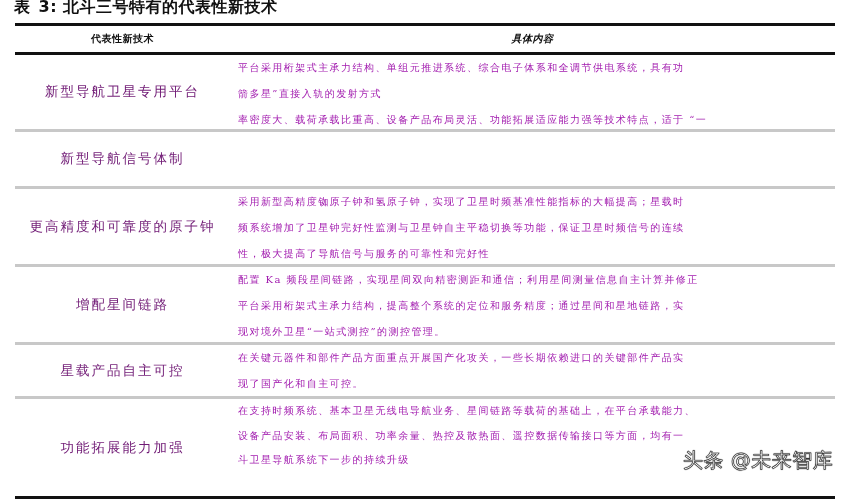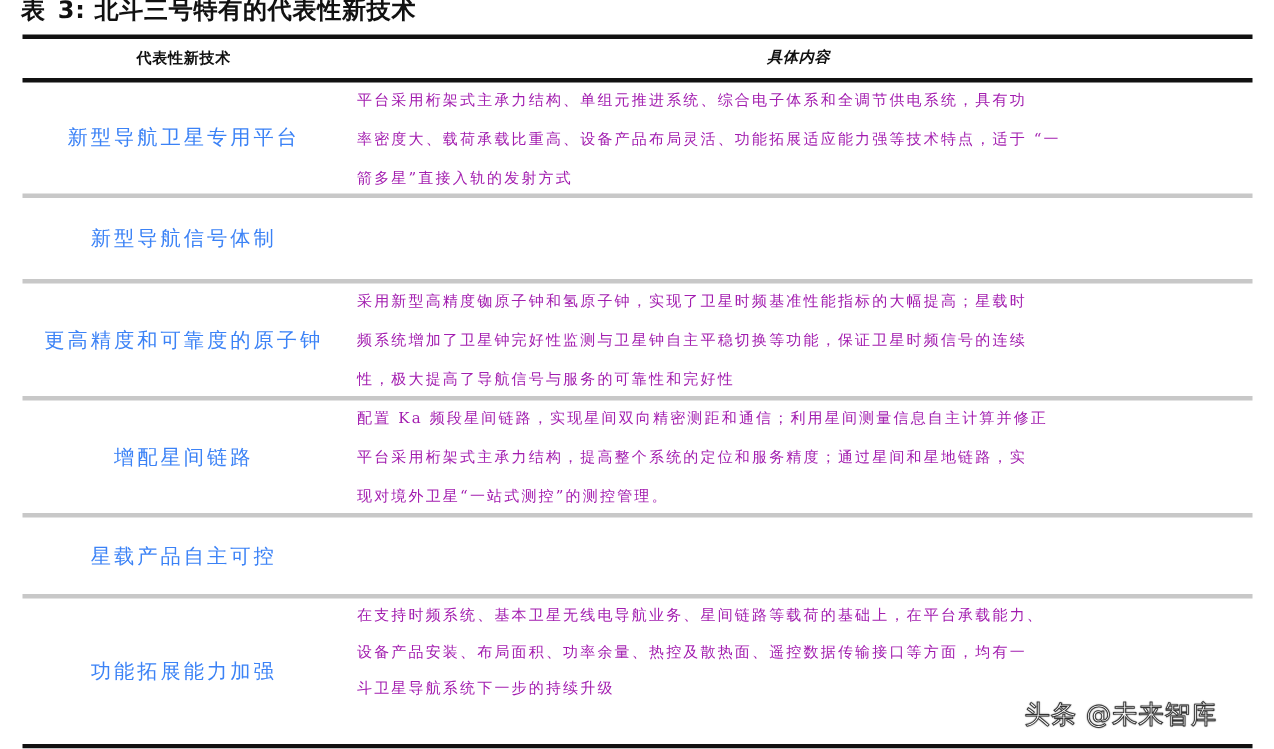--- a/index.html
+++ b/index.html
@@ -18,36 +18,36 @@
     .table {
       position: absolute; left: 15px; top: 23px; width: 820px;
       border-top: 3px solid #111;
       border-bottom: 3px solid #111;
     }
     .row { display: flex; border-top: 3px solid #c8c8c8; }
     .row.header { border-top: none; height: 26px; align-items: center; border-bottom: 3px solid #111; }
     .row.header + .row { border-top: none; }
     .cell-left {
       width: 215px; display: flex; align-items: center; justify-content: center;
-      font-size: 13.5px; letter-spacing: 2px; color: #3b82f6;
+      font-size: 13.5px; letter-spacing: 2px; color: #701a75;
     }
     .cell-right {
       flex: 1; padding: 0 0 0 8px; font-size: 10px; line-height: 26px;
       letter-spacing: 1.45px; color: #a21caf;
     }
     .row.header .cell-left, .row.header .cell-right {
       font-family: "DejaVu Sans", "Liberation Sans", sans-serif;
       font-weight: bold; font-size: 10px; letter-spacing: 0.5px; color: #111;
     }
     .row.header .cell-right { text-align: center; padding: 0; font-style: italic; }
     .line { display: block; white-space: nowrap; }
     .watermark {
-      position: absolute; left: 683px; top: 465px;
+      position: absolute; left: 683px; top: 447px;
       font-family: "DejaVu Sans", "Liberation Sans", sans-serif;
-      font-size: 17px; color: #ffffff; letter-spacing: 0.5px;
+      font-size: 20px; color: #ffffff; letter-spacing: 0.5px;
       -webkit-text-stroke: 0.6px #333;
       text-shadow: 0 0 1px #333, 0 0 1px #333;
       white-space: nowrap;
     }
   </style>
 </head>
 <body>
 
 <div class="title">
   <span>表</span><span class="num">3:</span><span>北斗三号特有的代表性新技术</span>
@@ -56,22 +56,22 @@
 <div class="table">
   <div class="row header">
     <div class="cell-left">代表性新技术</div>
     <div class="cell-right">具体内容</div>
   </div>
 
   <div class="row" style="height:74px;">
     <div class="cell-left">新型导航卫星专用平台</div>
     <div class="cell-right" style="padding-top:0;">
       <span class="line">平台采用桁架式主承力结构、单组元推进系统、综合电子体系和全调节供电系统，具有功</span>
+      <span class="line">箭多星”直接入轨的发射方式</span>
       <span class="line">率密度大、载荷承载比重高、设备产品布局灵活、功能拓展适应能力强等技术特点，适于 “一</span>
-      <span class="line">箭多星”直接入轨的发射方式</span>
     </div>
   </div>
 
   <div class="row" style="height:54px;">
     <div class="cell-left">新型导航信号体制</div>
   </div>
 
   <div class="row" style="height:75px;">
     <div class="cell-left">更高精度和可靠度的原子钟</div>
     <div class="cell-right">
@@ -85,20 +85,24 @@
     <div class="cell-left">增配星间链路</div>
     <div class="cell-right">
       <span class="line">配置 Ka 频段星间链路，实现星间双向精密测距和通信；利用星间测量信息自主计算并修正</span>
       <span class="line">平台采用桁架式主承力结构，提高整个系统的定位和服务精度；通过星间和星地链路，实</span>
       <span class="line">现对境外卫星“一站式测控”的测控管理。</span>
     </div>
   </div>
 
   <div class="row" style="height:51px;">
     <div class="cell-left">星载产品自主可控</div>
+    <div class="cell-right">
+      <span class="line">在关键元器件和部件产品方面重点开展国产化攻关，一些长期依赖进口的关键部件产品实</span>
+      <span class="line">现了国产化和自主可控。</span>
+    </div>
   </div>
 
   <div class="row" style="height:97px;">
     <div class="cell-left">功能拓展能力加强</div>
     <div class="cell-right" style="line-height:24.5px;">
       <span class="line">在支持时频系统、基本卫星无线电导航业务、星间链路等载荷的基础上，在平台承载能力、</span>
       <span class="line">设备产品安装、布局面积、功率余量、热控及散热面、遥控数据传输接口等方面，均有一</span>
       <span class="line">斗卫星导航系统下一步的持续升级</span>
     </div>
   </div>

